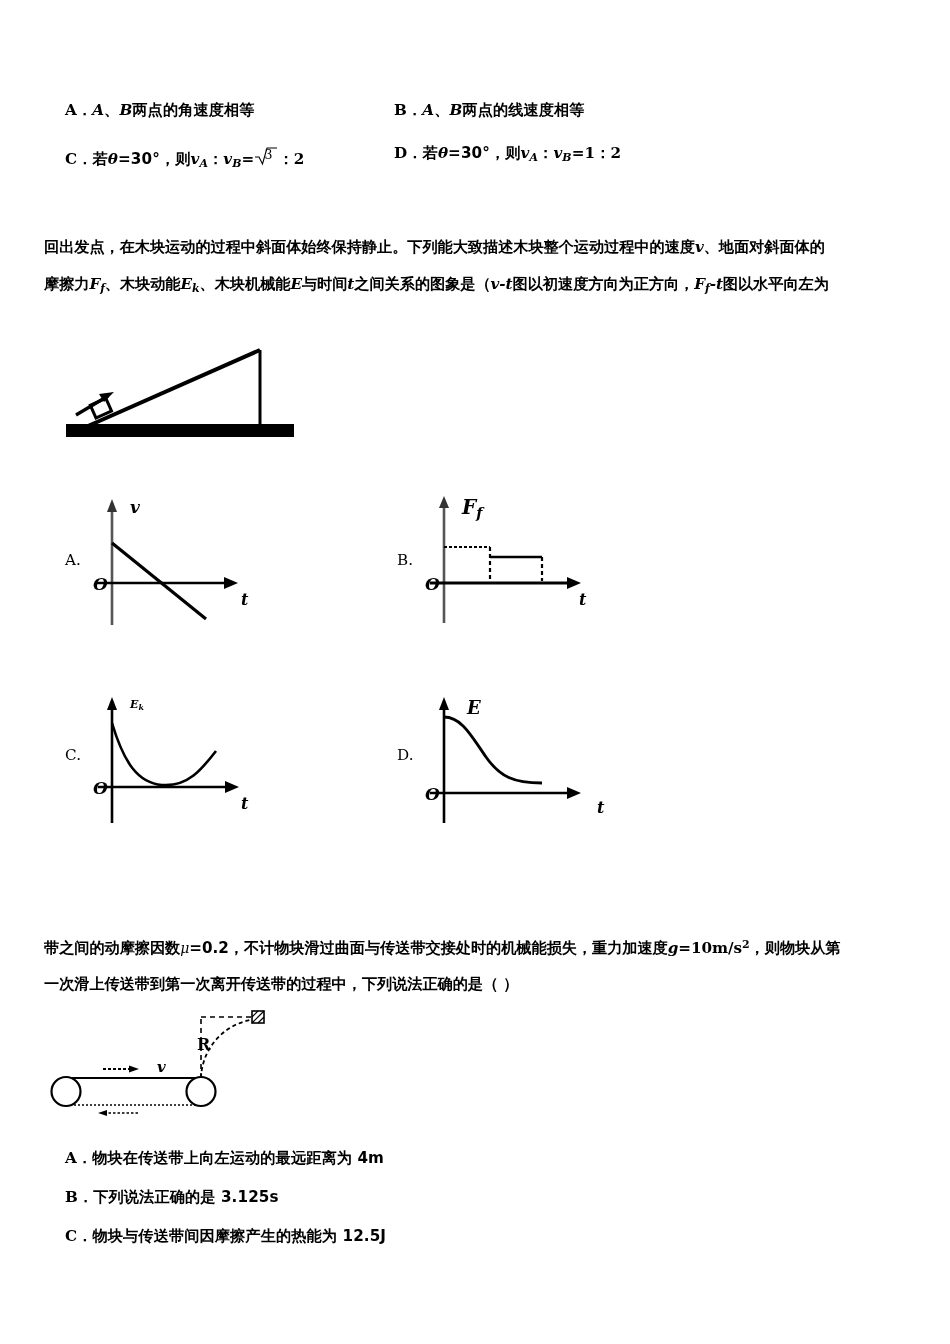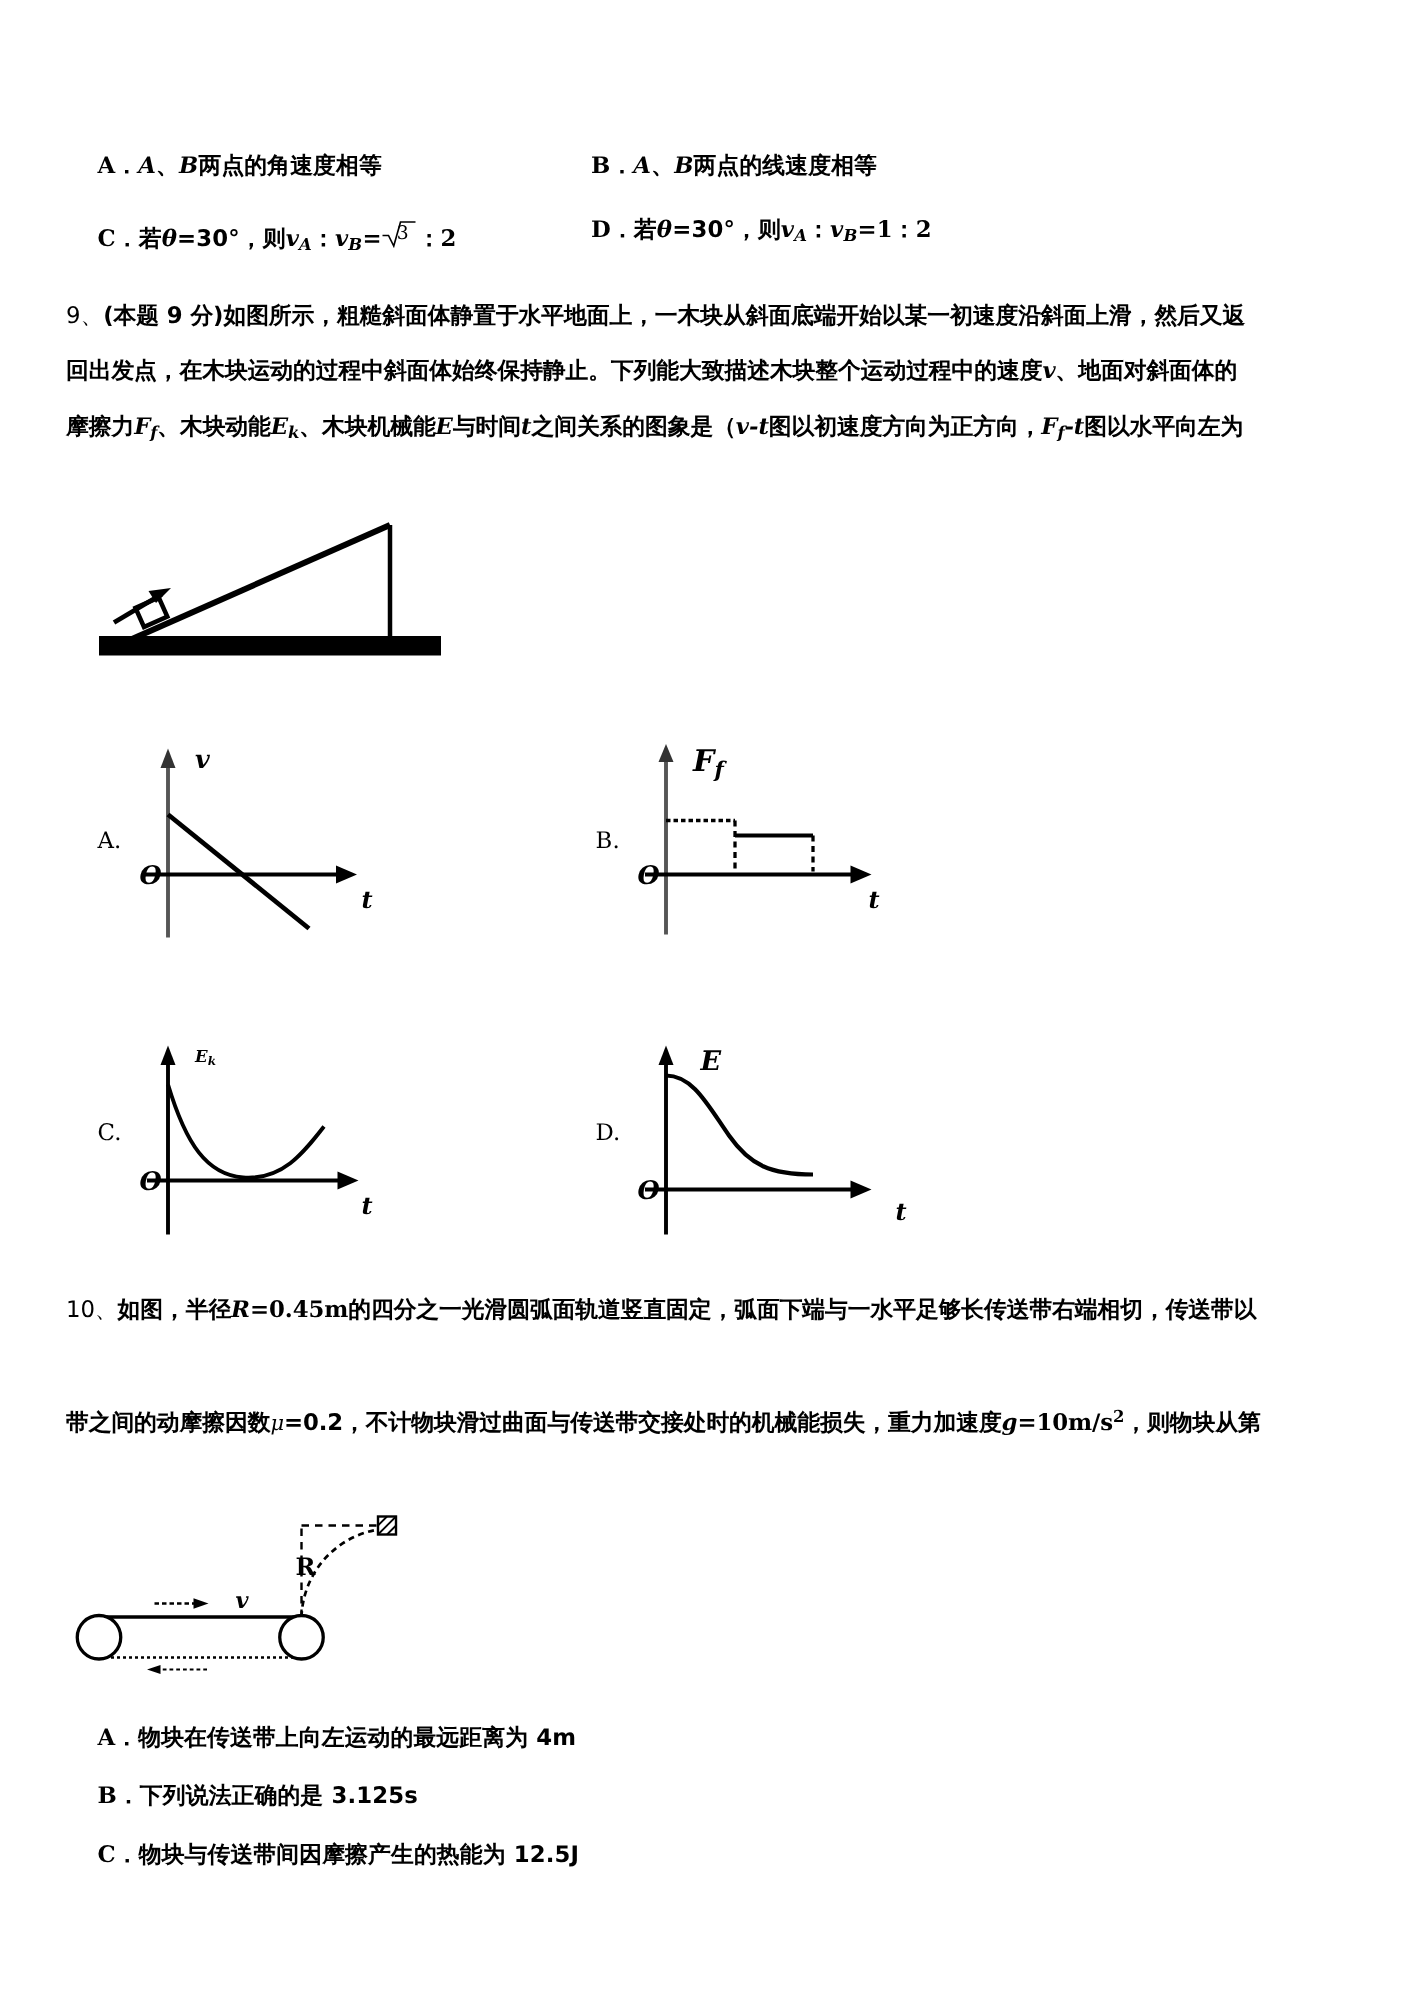--- a/index.html
+++ b/index.html
@@ -92,23 +92,20 @@
   <div class="txt" style="left:46px; top:146px;">
     <span class="opt-letter">C</span><span class="b">．</span><span class="cjk">若</span><span class="b it">θ</span><span class="cjk">=30°，则</span><span class="b it">v</span><span class="sub b">A</span><span class="b">：</span><span class="b it">v</span><span class="sub b">B</span><span class="b">=</span><span class="radical"><svg width="24" height="20" viewBox="0 0 24 20" style="display:inline-block;vertical-align:middle;">
           <path d="M1,11 L5,11 L8.5,18 L13,2 L23,2" fill="none" stroke="#000" stroke-width="1.1"></path>
         </svg><span style="position:absolute; left:10px; top:3px; font-size:12.5px; font-family:'DejaVu Serif',serif;">3</span></span><span class="b">：2</span>
   </div>
 
   <div class="txt" style="left:375px; top:146px;">
     <span class="opt-letter">D</span><span class="b">．</span><span class="cjk">若</span><span class="b it">θ</span><span class="cjk">=30°，则</span><span class="b it">v</span><span class="sub b">A</span><span class="b">：</span><span class="b it">v</span><span class="sub b">B</span><span class="b">=1：2</span>
   </div>
 
-  <div class="body-line" style="top:203px;">
-    <span class="cjk-reg">9、</span><span class="cjk">(本题 9 分)</span><span class="cjk">如图所示，粗糙斜面体静置于水平地面上，一木块从斜面底端开始以某一初速度沿斜面上滑，然后又返</span>
-  </div>
 
   <div class="body-line" style="top:240px;">
     <span class="cjk">回出发点，在木块运动的过程中斜面体始终保持静止。下列能大致描述木块整个运动过程中的速度</span><span class="b it">v</span><span class="cjk">、地面对斜面体的</span>
   </div>
 
   <div class="body-line" style="top:277px;">
     <span class="cjk">摩擦力</span><span class="b it">F</span><span class="sub b">f</span><span class="cjk">、木块动能</span><span class="b it">E</span><span class="sub b">k</span><span class="cjk">、木块机械能</span><span class="b it">E</span><span class="cjk">与时间</span><span class="b it">t</span><span class="cjk">之间关系的图象是（</span><span class="b it">v-t</span><span class="cjk">图以初速度方向为正方向，</span><span class="b it">F</span><span class="sub b">f</span><span class="b it">-t</span><span class="cjk">图以水平向左为</span>
   </div>
 
 
@@ -199,29 +196,29 @@
 
       <line x1="26" y1="98" x2="104" y2="98" stroke="#000" stroke-width="1.6" stroke-dasharray="4,3"></line>
 
       <path d="M24,22 C42,22 52,42 66,62 C80,82 94,88 122,88" fill="none" stroke="#000" stroke-width="2.8"></path>
     </svg>
   </div>
   <div class="txt it b" style="left:448px; top:699px; font-size:18px;">E</div>
   <div class="txt it b" style="left:406px; top:786px; font-size:17px;">O</div>
   <div class="txt it b" style="left:578px; top:800px; font-size:16px;">t</div>
 
-  <div class="body-line" style="top:866px;">
-    <span class="cjk-reg">10、</span><span class="cjk">如图，半径</span><span class="b it">R</span><span class="b">=0.45m</span><span class="cjk">的四分之一光滑圆弧面轨道竖直固定，弧面下端与一水平足够长传送带右端相切，传送带以</span>
-  </div>
 
 
   <div class="body-line" style="top:940px;">
     <span class="cjk">带之间的动摩擦因数</span><span class="it" style="font-size:14px;">μ</span><span class="cjk">=0.2，不计物块滑过曲面与传送带交接处时的机械能损失，重力加速度</span><span class="b it">g</span><span class="b">=10m/s</span><span class="sup b">2</span><span class="cjk">，则物块从第</span>
   </div>
 
+  <div class="body-line" style="top:977px;">
+    <span class="cjk">一次滑上传送带到第一次离开传送带的过程中，下列说法正确的是（  ）</span>
+  </div>
 
   <div class="fig" style="left:46px; top:1006px;">
     <svg width="270" height="122" viewBox="0 0 270 122">
 
       <line x1="20" y1="72" x2="155" y2="72" stroke="#000" stroke-width="2.2"></line>
 
       <line x1="20" y1="99" x2="155" y2="99" stroke="#000" stroke-width="1.6" stroke-dasharray="2,2"></line>
 
       <circle cx="20" cy="85.5" r="14.5" fill="#fff" stroke="#000" stroke-width="2.2"></circle>
 

